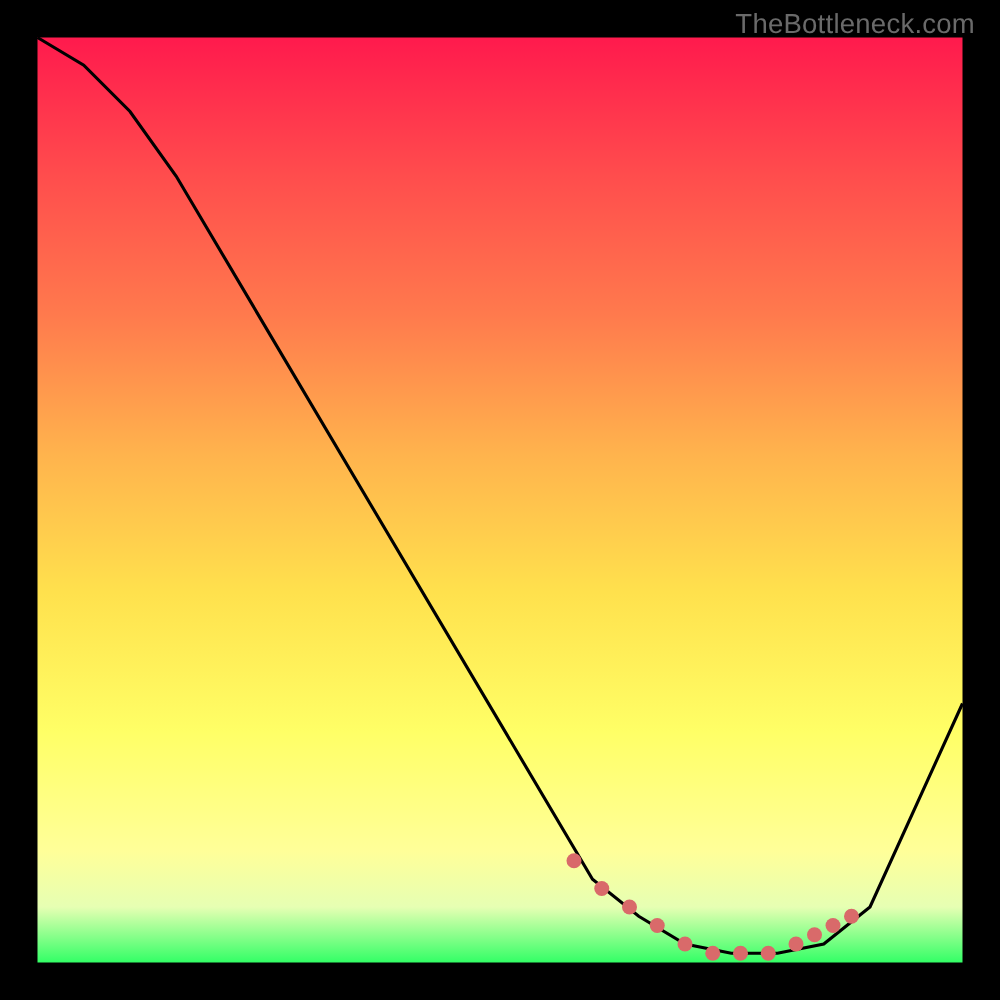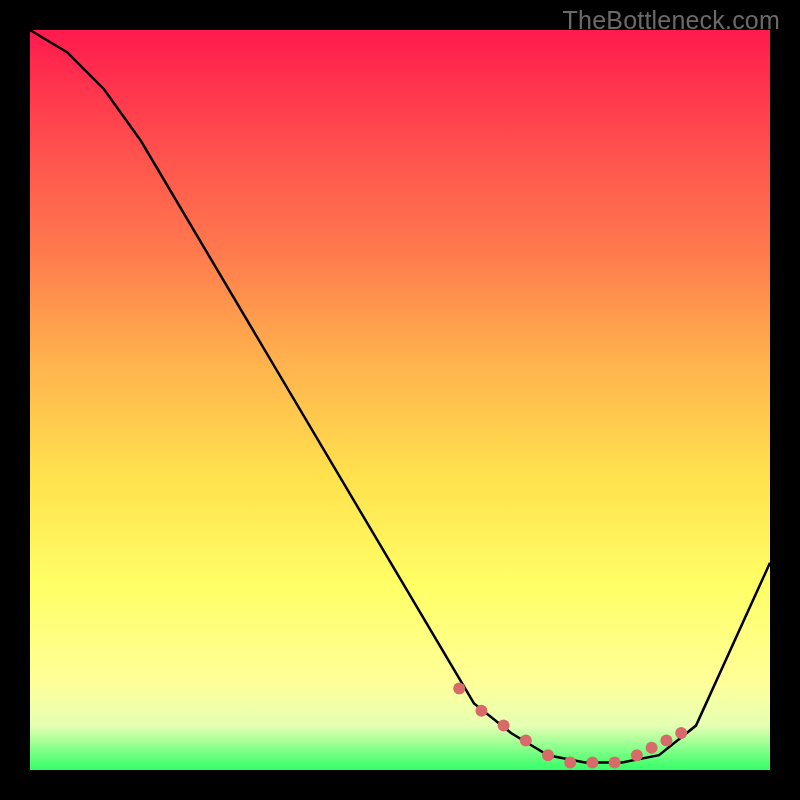--- a/index.html
+++ b/index.html
@@ -26,21 +26,21 @@
       #ffff66 75%,
       #ffff99 88%,
       #e6ffb3 94%,
       #33ff66 100%);
   }
   .watermark {
     position: absolute;
     top: 6px;
     right: 20px;
     color: #6a6a6a;
-    font-size: 25px;
+    font-size: 22px;
     font-weight: 500;
     letter-spacing: 0.2px;
   }
   svg.plot {
     position: absolute;
     left: 30px;
     top: 30px;
     width: 740px;
     height: 740px;
     overflow: visible;

